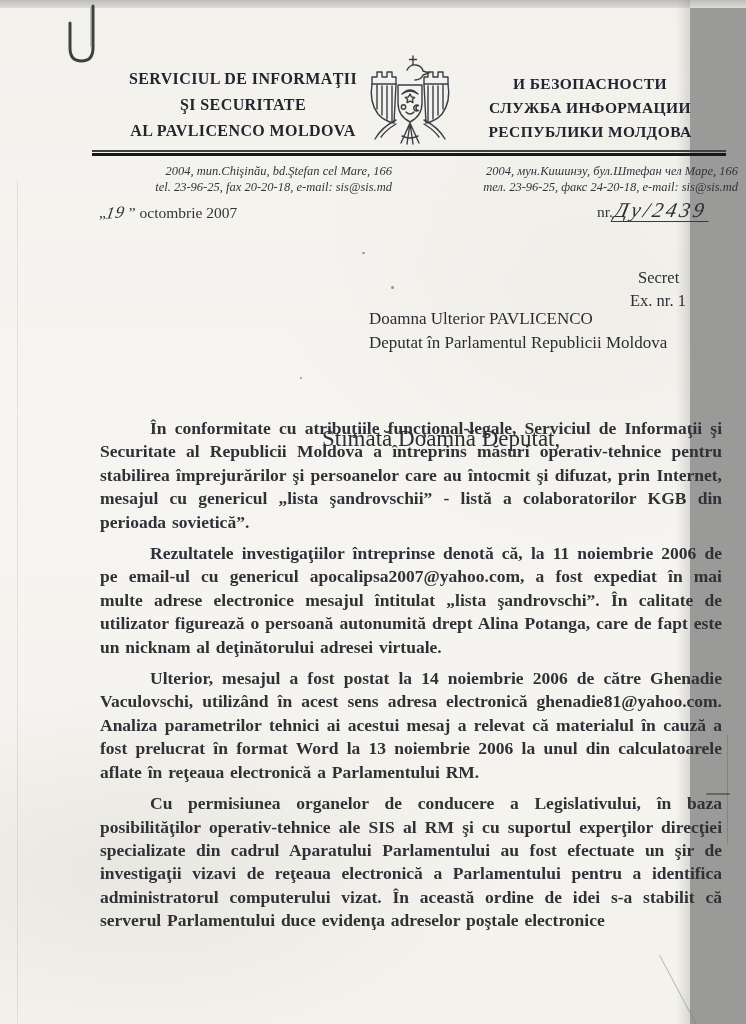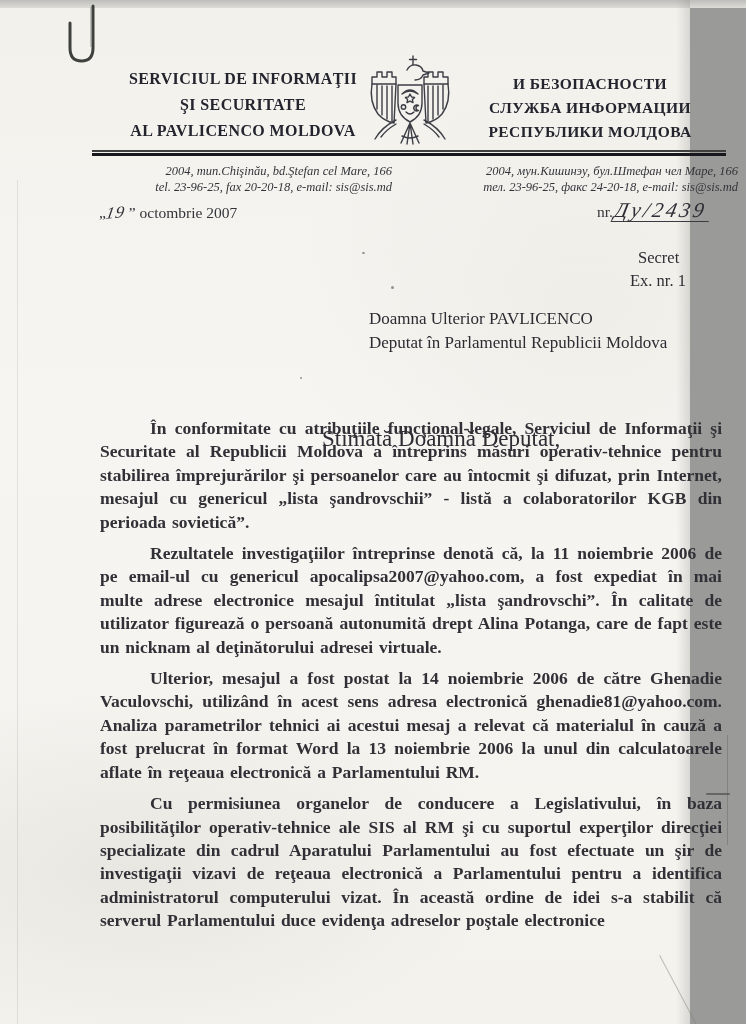--- a/index.html
+++ b/index.html
@@ -44,21 +44,21 @@
   .addr-ru{left:438px;top:163px;width:300px;}
 
   .dateline{position:absolute;left:99px;top:203px;font-size:15.5px;color:#33343a;}
   .hand{font-style:italic;color:#2e2e36;display:inline-block;}
   .hand-day{font-size:17px;transform:skewX(-14deg) rotate(-4deg);letter-spacing:1px;}
   .nrline{position:absolute;left:597px;top:199px;font-size:15.5px;color:#33343a;white-space:nowrap;}
   .hand-nr{font-size:21px;letter-spacing:3px;transform:skewX(-12deg);padding:0 4px 0 2px;
     border-bottom:1.5px solid #3a3a40;line-height:22px;}
 
   .classif{position:absolute;left:630px;top:246px;font-size:16.5px;line-height:23px;color:#2d2d33;}
-  .classif .secret{padding-left:8px;}
+  .classif .secret{padding-left:8px;margin-top:20px;}
 
   .recipient{position:absolute;left:369px;top:307px;font-size:17px;line-height:24px;color:#2c2c32;}
 
   .salutation{position:absolute;left:322px;top:396px;font-size:23px;color:#2c2c32;margin-top:30px;}
 
   .bodytext{position:absolute;left:92px;top:409px;width:638px;
     font-size:17.5px;line-height:23.4px;text-align:justify;color:#303036;}
   .bodytext p{margin:8px;text-indent:50px;word-spacing:1.5px;font-weight:bold;}
 
   svg .ink{stroke:#3c3d45;fill:none;stroke-width:1.4;stroke-linecap:round;stroke-linejoin:round;}

